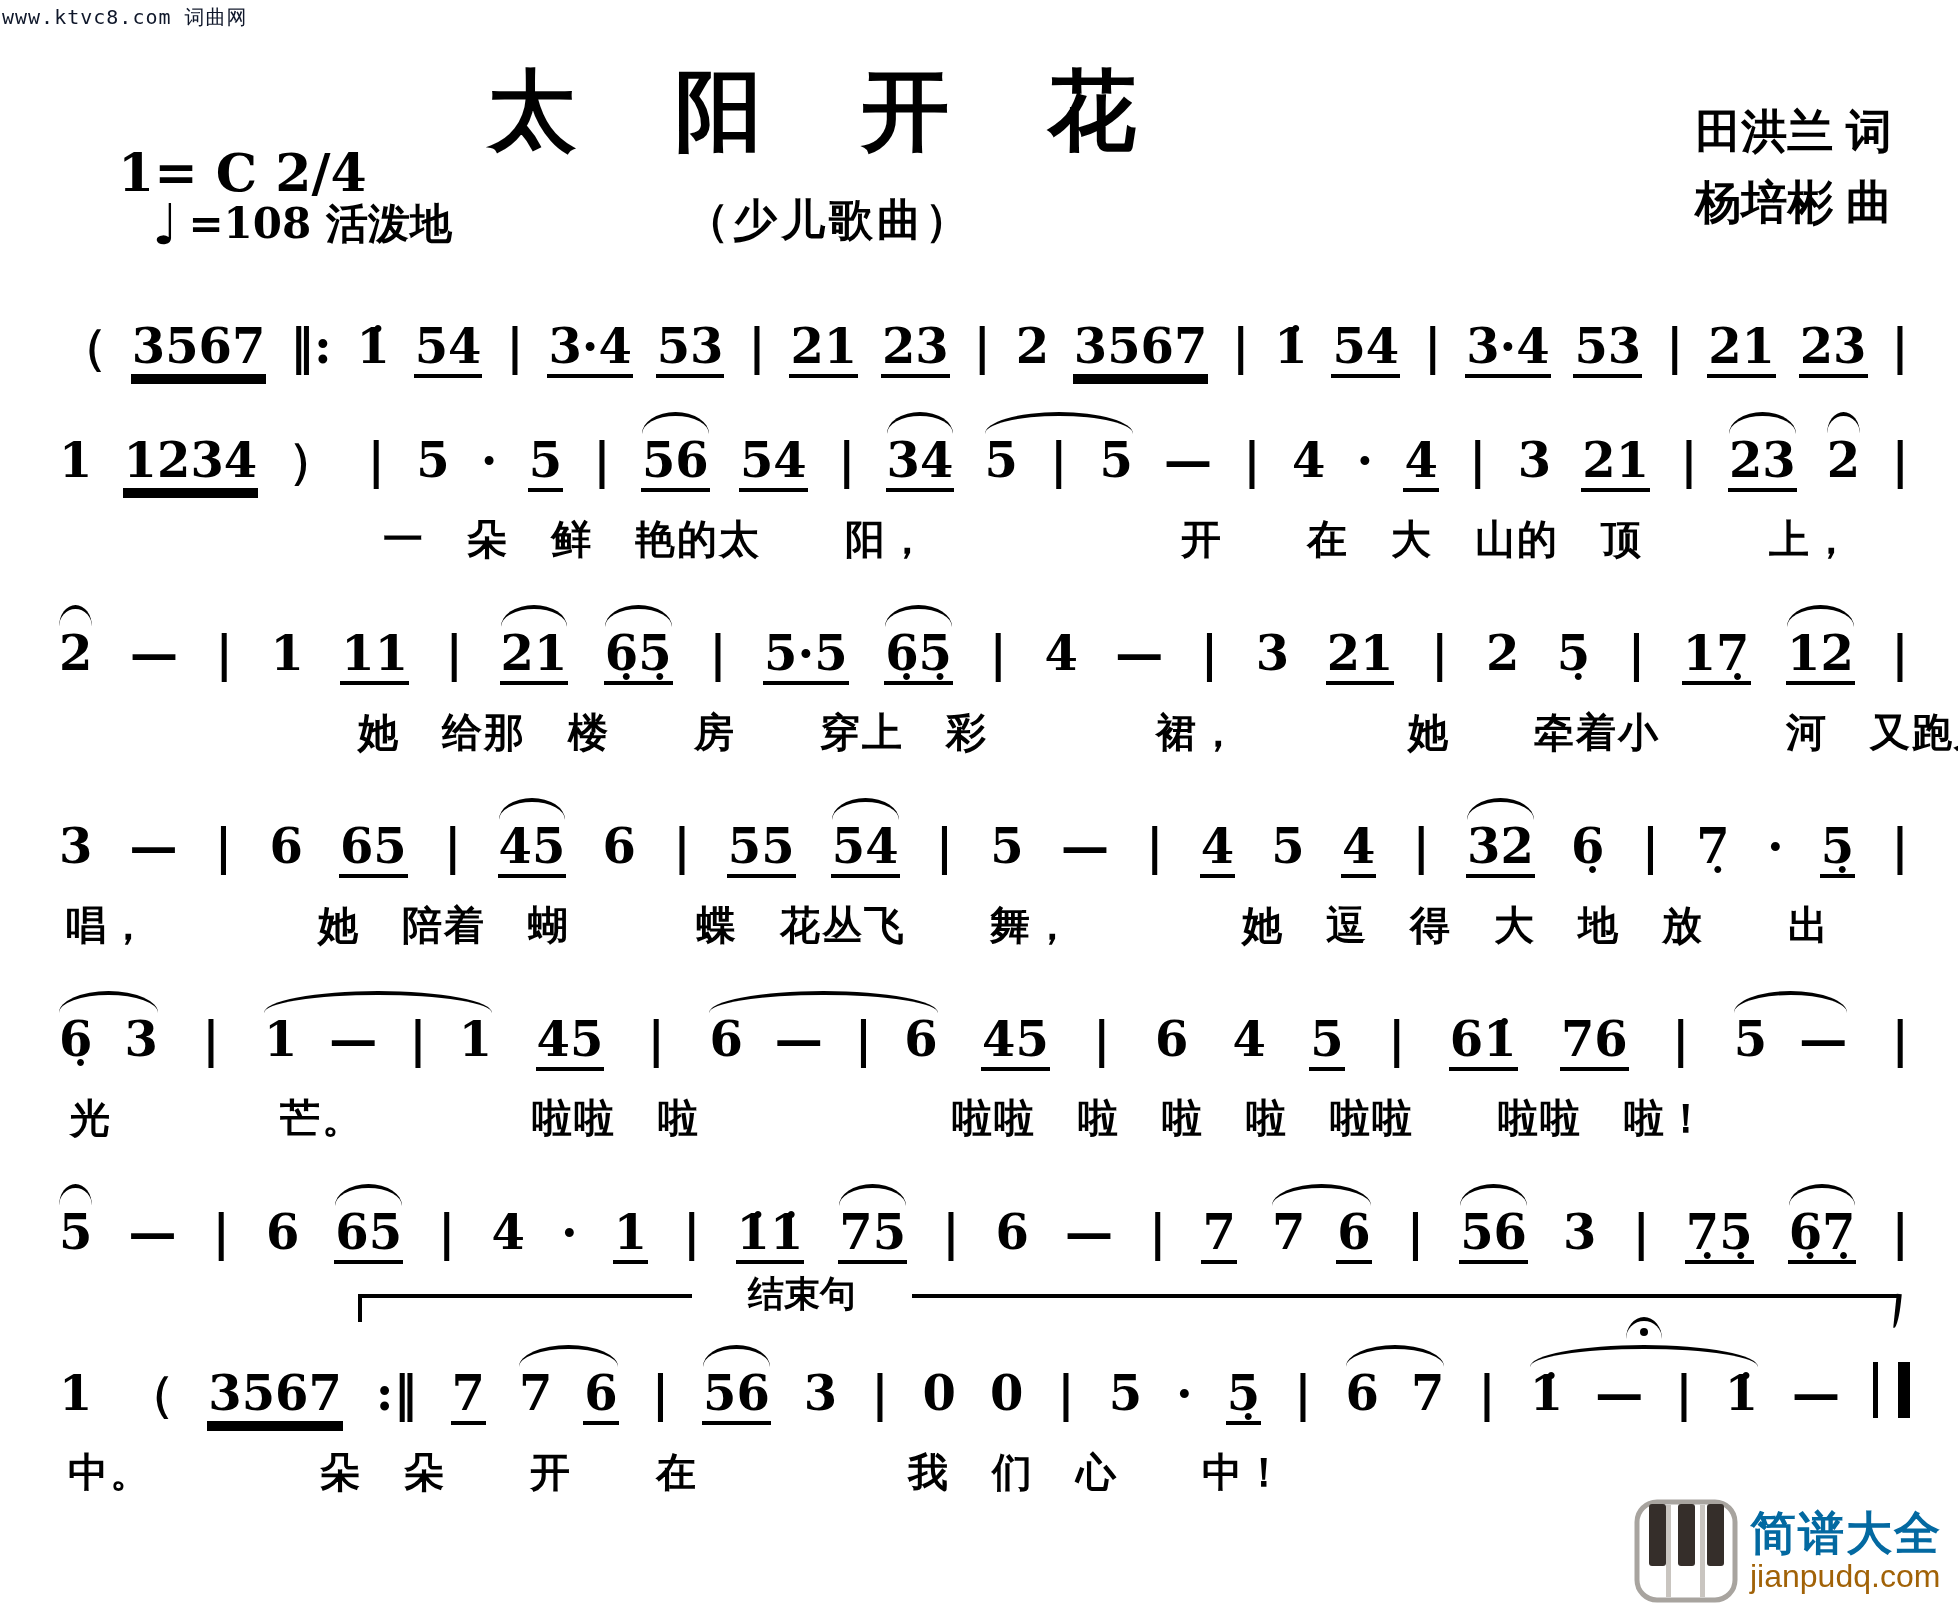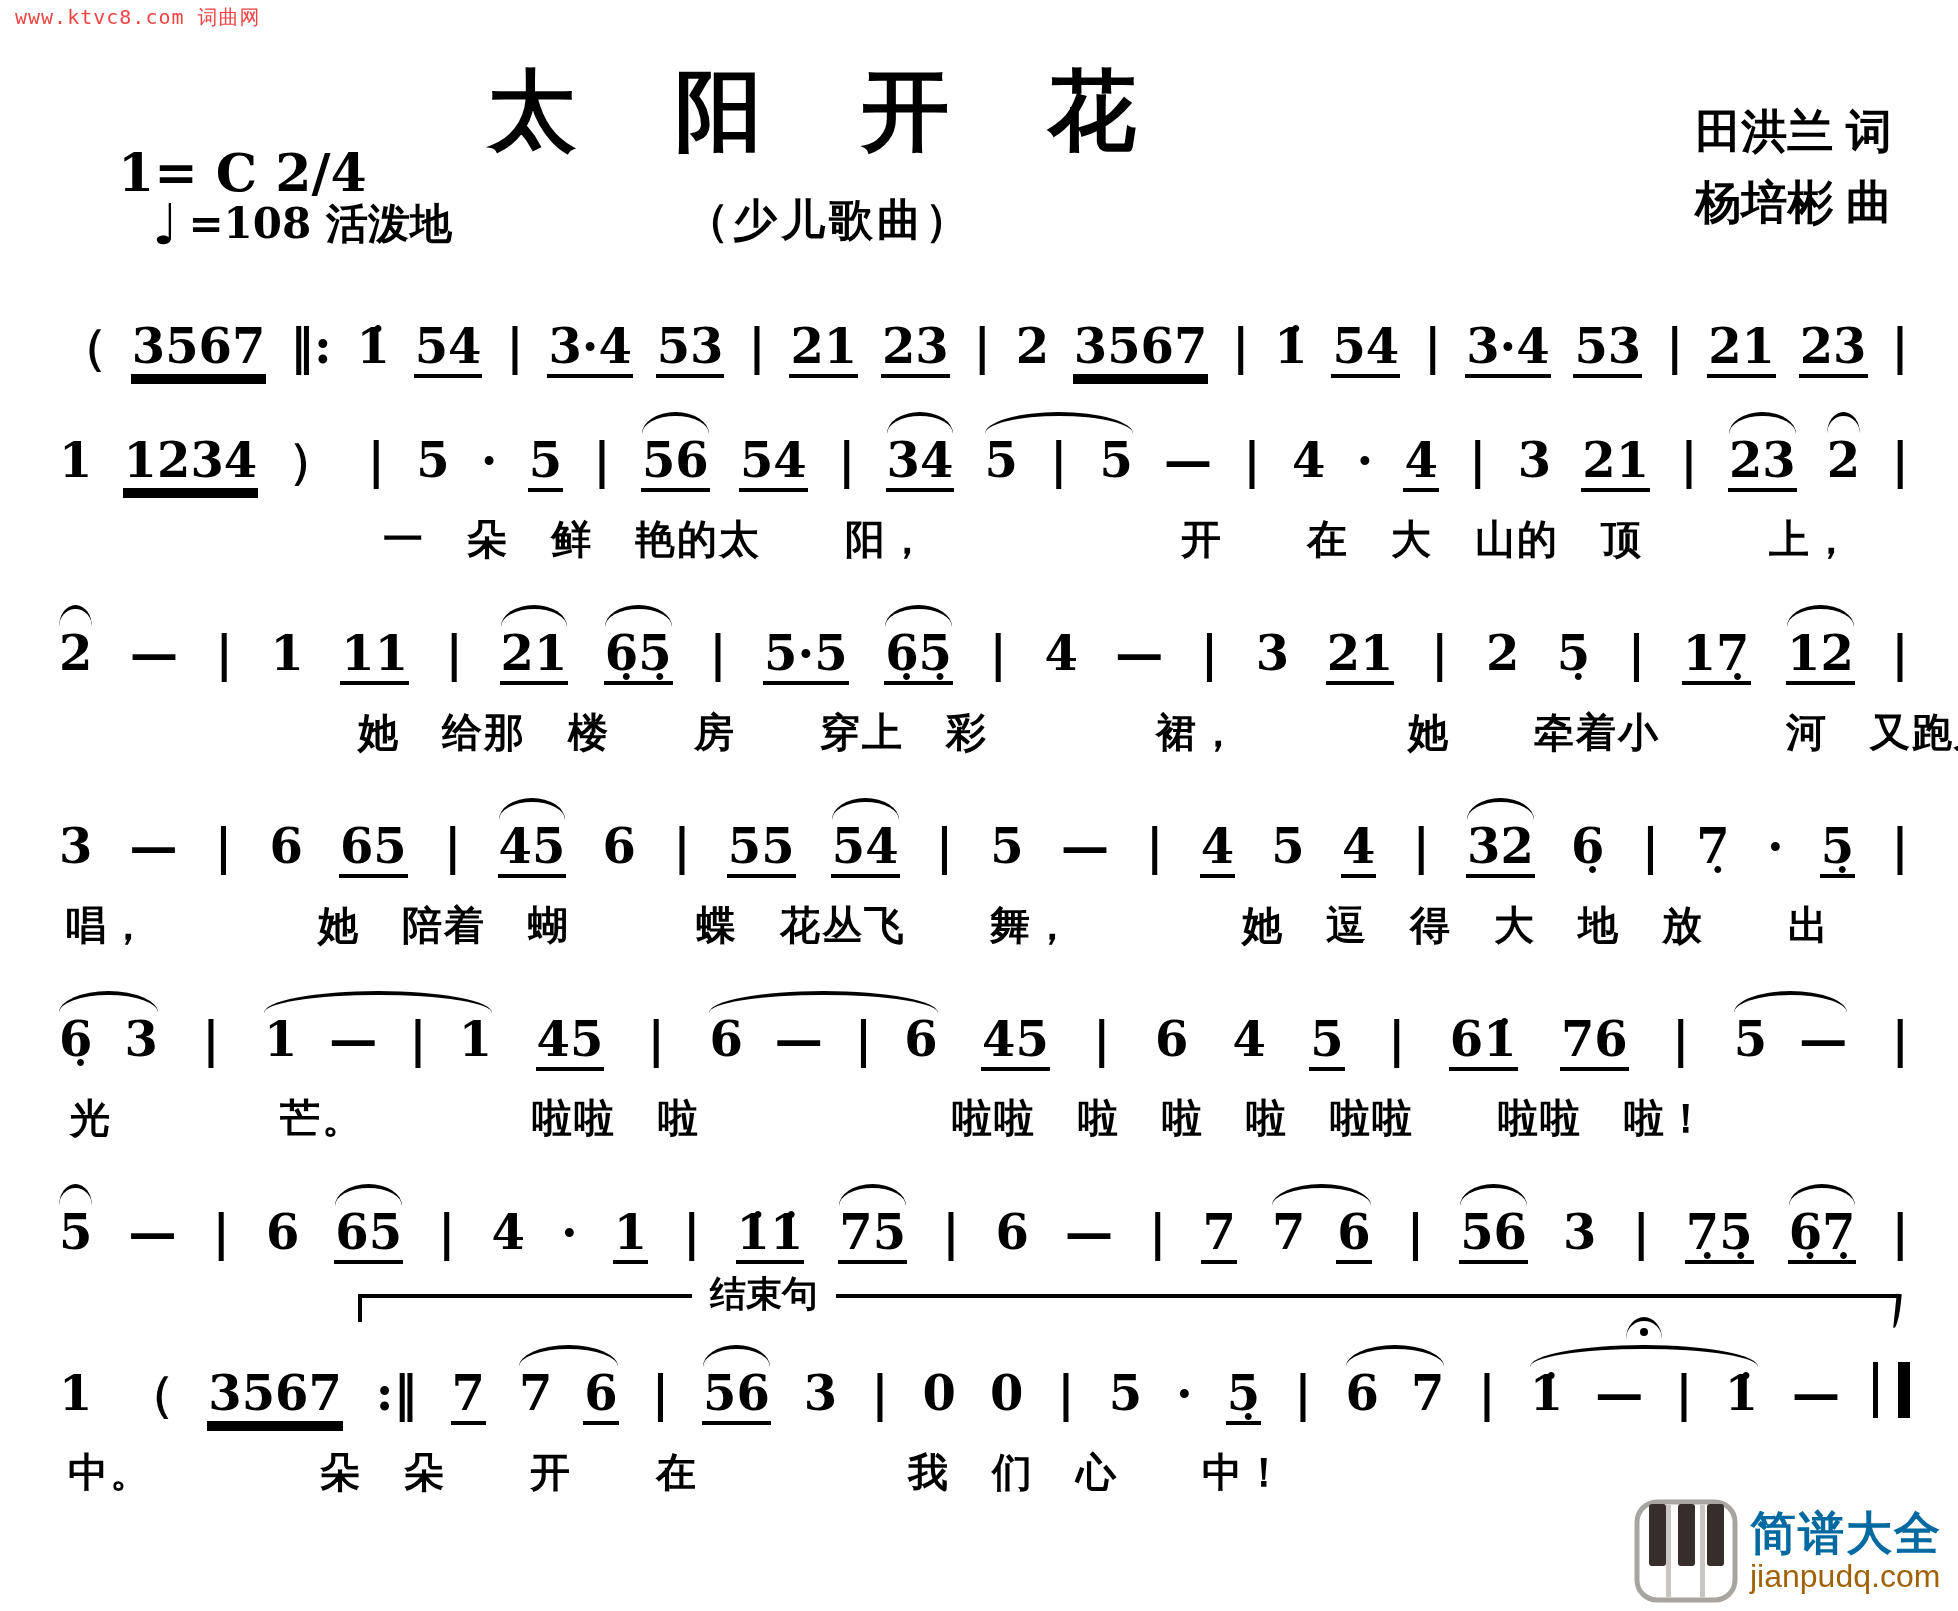--- a/index.html
+++ b/index.html
@@ -1,20 +1,20 @@
 <!DOCTYPE html>
 <html><head>
 <meta charset="utf-8">
 <style>
   html,body{margin:0;padding:0;background:#e8e8e8;}
   #page{position:relative;width:1958px;height:1611px;background:#ffffff;color:#000;
         font-family:"DejaVu Serif",serif;overflow:hidden;margin:0 auto;}
 
   
-  .wm-top{position:absolute;top:4px;left:15px;font:20px "DejaVu Sans Mono",monospace;color:#ef4444;letter-spacing:1px;}
+  .wm-top{position:absolute;top:4px;left:2px;font:20px "DejaVu Sans Mono",monospace;color:#0f172a;letter-spacing:1px;}
   .key-sig{position:absolute;left:118px;top:118px;font-weight:bold;font-size:52px;margin-top:24px;}
   .tempo{position:absolute;left:152px;top:196px;font-weight:bold;font-size:42px;display:flex;align-items:center;gap:10px;}
   .tempo .note-glyph{font-size:56px;line-height:0.8;}
   .title-wrap{position:absolute;left:0;right:300px;top:52px;text-align:center;}
   .song-title{font-weight:bold;font-size:88px;letter-spacing:34px;font-family:"DejaVu Serif",serif;}
   .song-sub{margin-top:20px;font-weight:bold;font-size:44px;letter-spacing:4px;font-family:"Liberation Sans",sans-serif;}
   .credits{position:absolute;right:66px;top:96px;font-weight:bold;font-size:46px;line-height:1.55;
            font-family:"Liberation Sans",sans-serif;text-align:left;white-space:nowrap;}
 
   
@@ -38,21 +38,21 @@
   .lyrics-row{margin-top:24px;font-weight:bold;font-size:40px;letter-spacing:2px;
               font-family:"Liberation Sans",sans-serif;white-space:pre;}
   .line-2 .lyrics-row{padding-left:325px;}
   .line-3 .lyrics-row{padding-left:300px;}
   .line-4 .lyrics-row{padding-left:8px;}
   .line-5 .lyrics-row{padding-left:12px;}
   .line-6 .lyrics-row{padding-left:325px;}
   .line-7 .lyrics-row{padding-left:10px;}
 
   
-  .ending-row{display:flex;align-items:flex-start;margin:34px 12px 0 300px;height:34px;}
+  .ending-row{display:flex;align-items:flex-start;margin:34px 12px 0 300px;height:34px;gap:38px;}
   .b-left{width:330px;height:24px;border-top:4px solid #000;border-left:4px solid #000;}
   .b-label{font-weight:bold;font-size:36px;font-family:"Liberation Sans",sans-serif;
            padding:0 18px;margin-top:-18px;line-height:1;white-space:nowrap;}
   .b-right{flex:1;height:24px;border-top:4px solid #000;position:relative;}
   .b-right::after{content:"";position:absolute;right:-2px;top:-4px;width:5px;height:34px;background:#000;
                   border-radius:0 0 80% 0;transform:rotate(6deg);}
   .line-7 .notes-row{padding-top:34px;}
 
   
   .site-logo{position:absolute;right:16px;bottom:8px;display:flex;align-items:center;gap:12px;}

